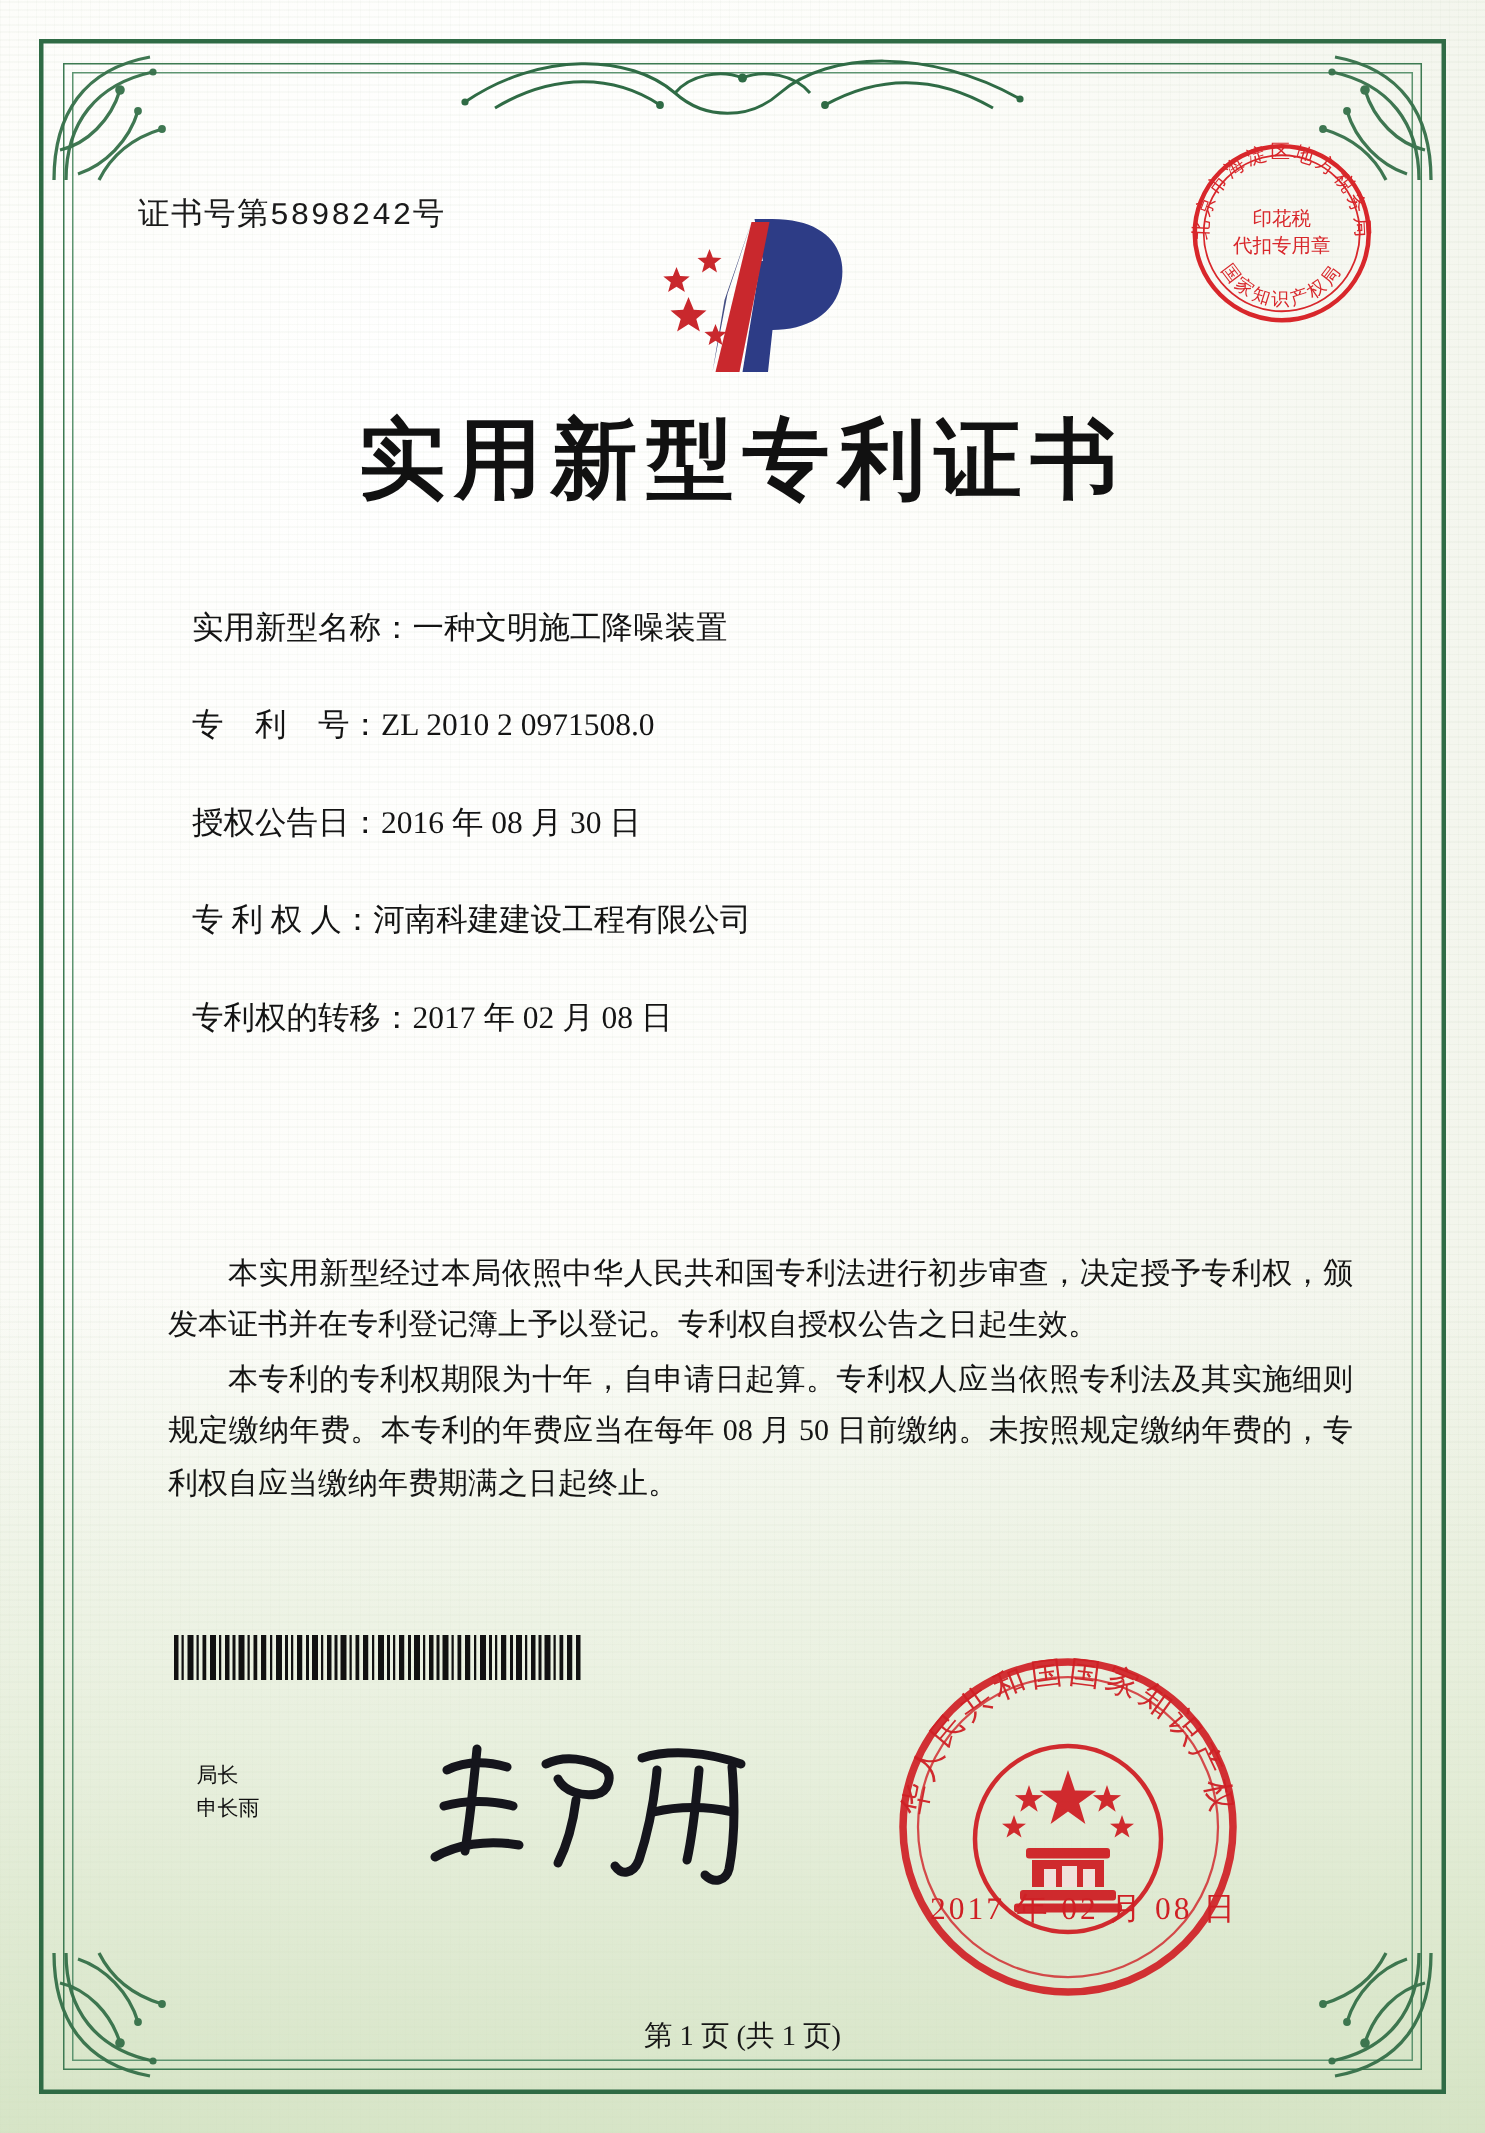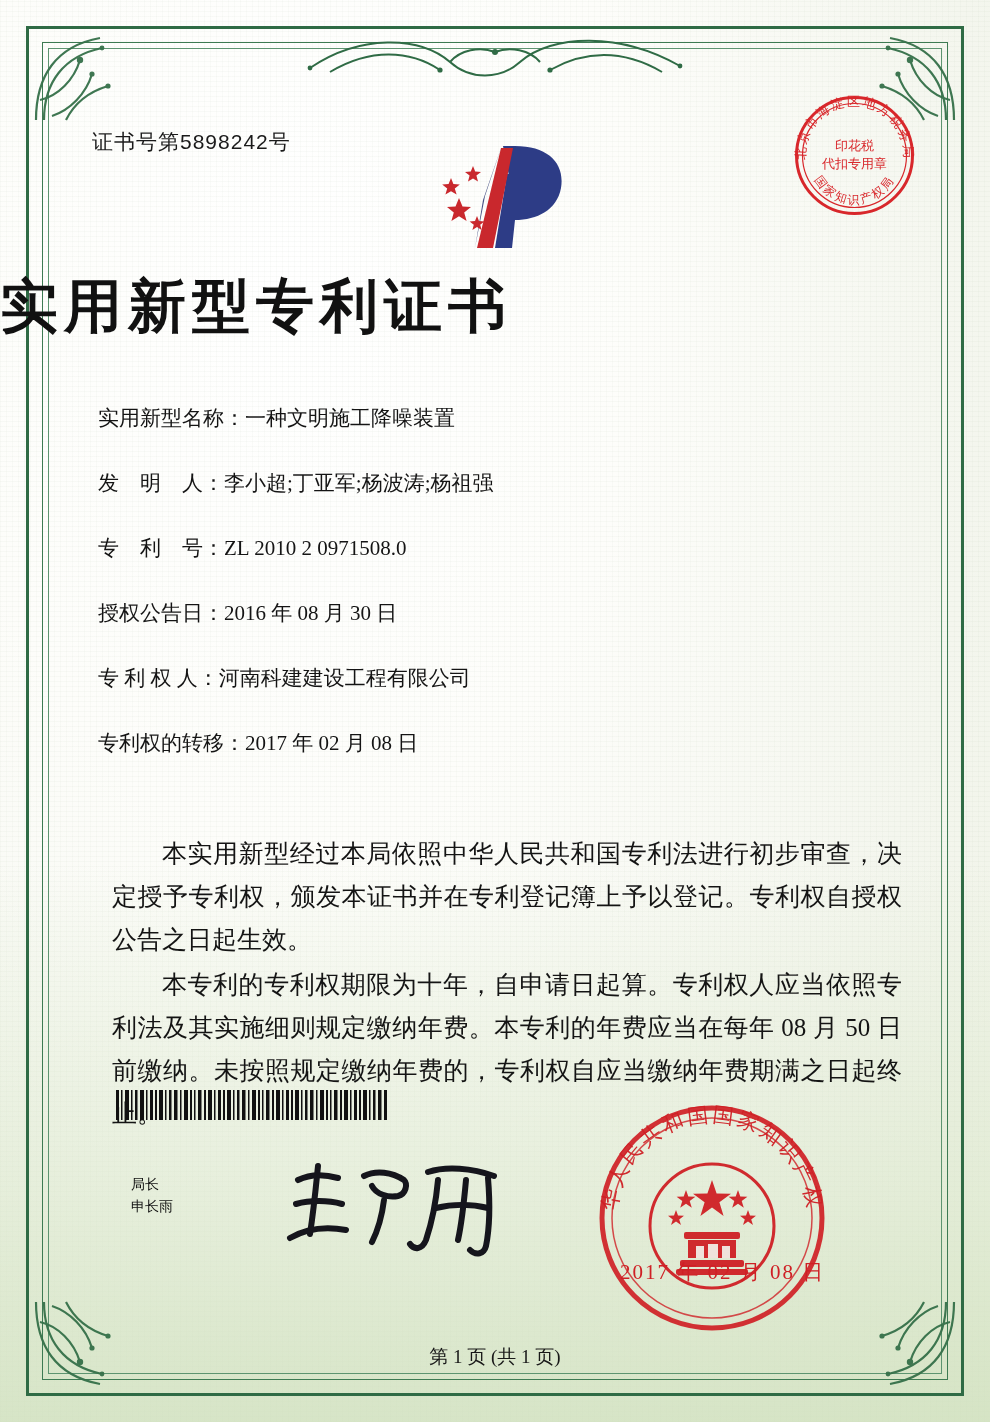--- a/index.html
+++ b/index.html
@@ -78,21 +78,21 @@
   }
 
   
   #cert-no {
     position: absolute;
     left: 92px;
     top: 128px;
     font-size: 21px;
     letter-spacing: 1px;
     color: #1a1a1a;
-    font-family: Liberation Sans, sans-serif;
+    font-family: Liberation Mono, monospace;
   }
 
   
   #logo {
     position: absolute;
     left: 415px;
     top: 140px;
     width: 170px;
     height: 115px;
   }
@@ -107,32 +107,32 @@
   }
   .stamp-red {
     color: #d8272b;
   }
 
   
   #title {
     position: absolute;
     left: 0; right: 0;
     top: 268px;
-    text-align: left;
+    text-align: center;
     font-size: 58px;
     font-weight: bold;
     letter-spacing: 6px;
     color: #111;
     font-family: Liberation Sans, sans-serif;
   }
 
   
   #fields {
     position: absolute;
-    left: 98px;
+    left: 128px;
     top: 408px;
     width: 790px;
     font-size: 21px;
     color: #141414;
     line-height: 1.0;
   }
   .field-row {
     display: flex;
     align-items: baseline;
     margin-bottom: 44px;
@@ -145,21 +145,21 @@
     flex: none;
     text-align: center;
   }
 
   
   #body-text {
     position: absolute;
     left: 112px;
     top: 832px;
     width: 790px;
-    font-size: 25px;
+    font-size: 20px;
     line-height: 1.72;
     color: #141414;
     text-align: justify;
   }
   #body-text p {
     margin: 0 0 2px 0;
     text-indent: 2em;
   }
 
   
@@ -356,24 +356,20 @@
       </g>
     </svg>
   </div>
 
   <div id="title">实用新型专利证书</div>
 
   <div id="fields">
     <div class="field-row">
       <span class="field-label">实用新型名称：</span>
       <span class="field-value">一种文明施工降噪装置</span>
-    </div>
-    <div class="field-row">
-      <span class="field-label">发　明　人：</span>
-      <span class="field-value">李小超;丁亚军;杨波涛;杨祖强</span>
     </div>
     <div class="field-row">
       <span class="field-label">专　利　号：</span>
       <span class="field-value">ZL 2010 2 0971508.0</span>
     </div>
     <div class="field-row">
       <span class="field-label">授权公告日：</span>
       <span class="field-value">2016 年 08 月 30 日</span>
     </div>
     <div class="field-row">

